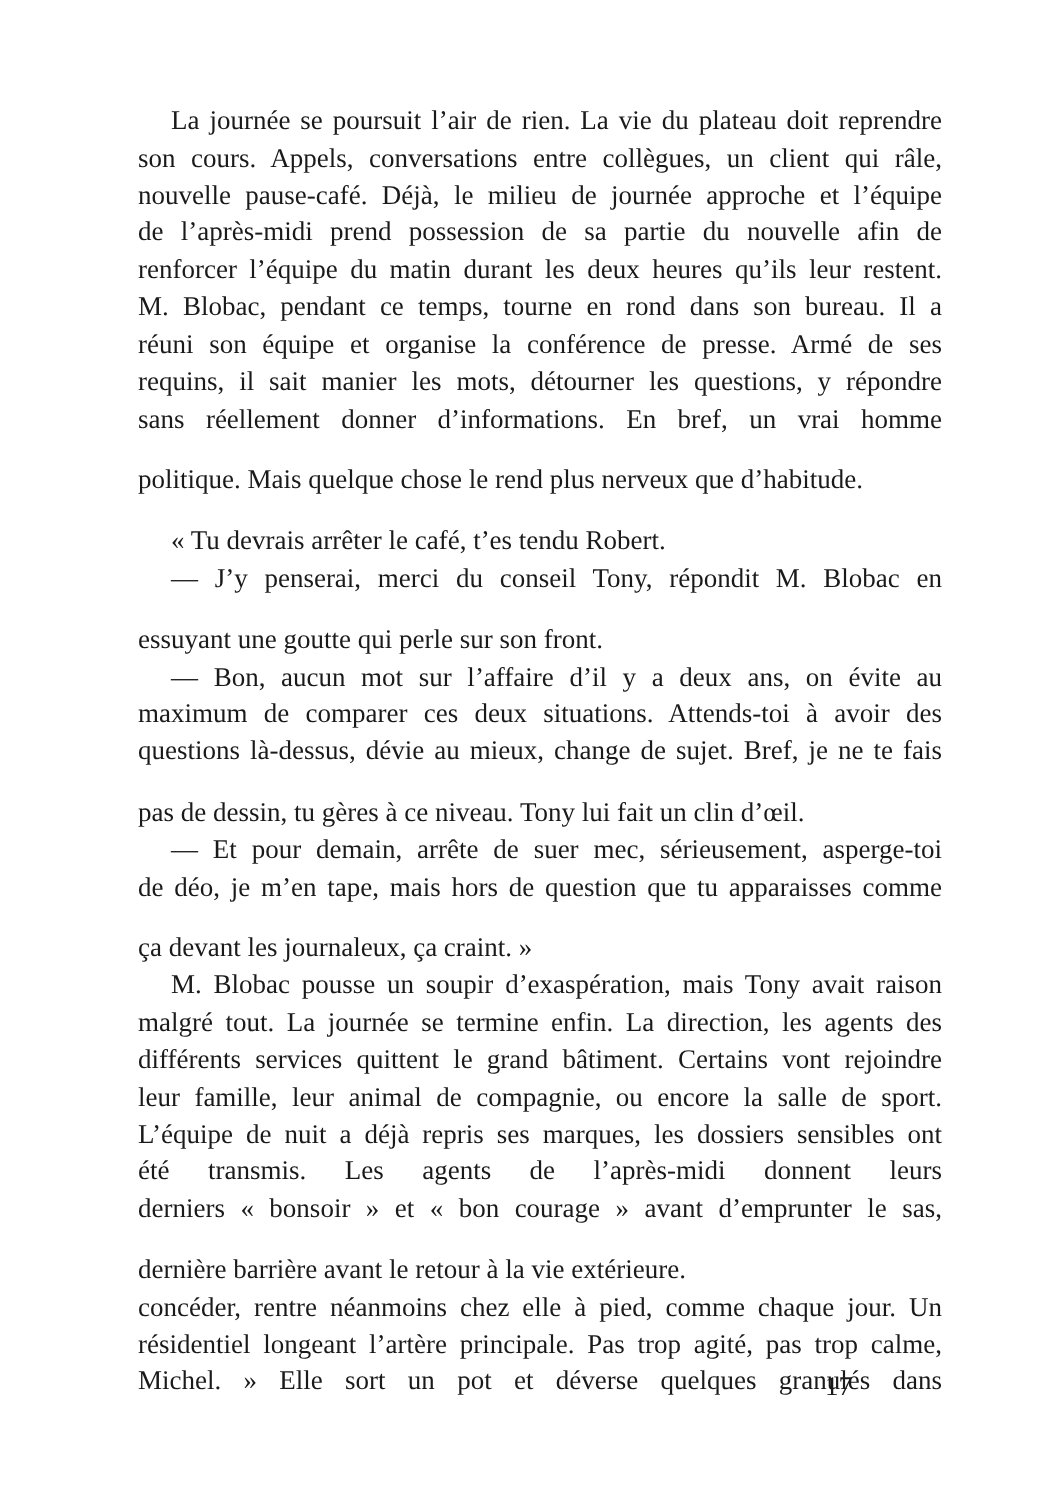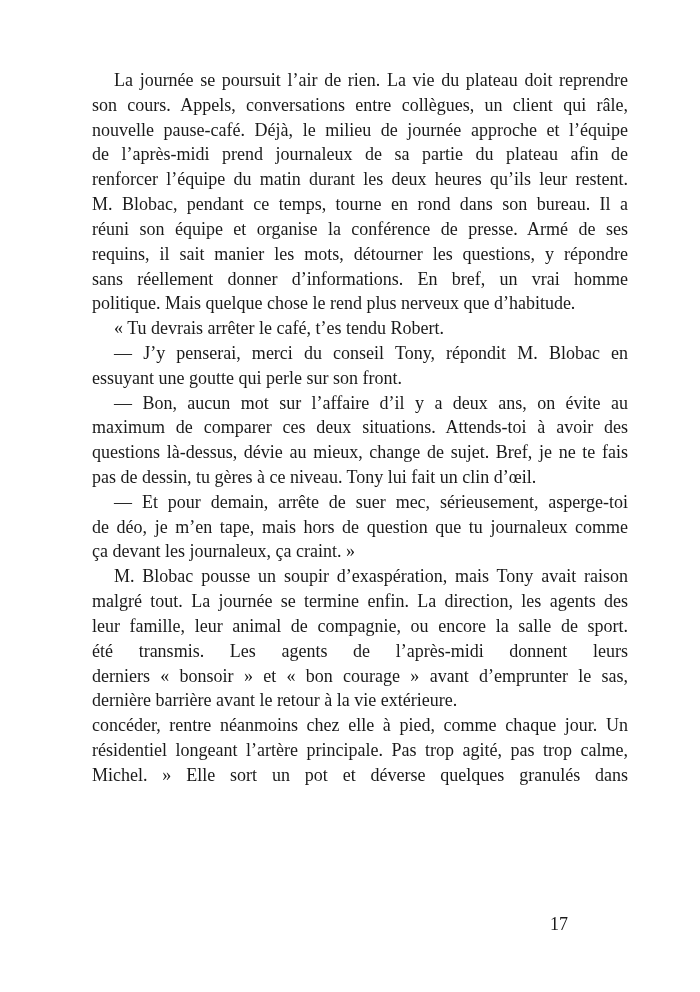--- a/index.html
+++ b/index.html
@@ -25,20 +25,21 @@
     font-size: 18px;
     line-height: 24.82px;
   }
   .line {
     text-align: justify;
     text-align-last: justify;
     white-space: normal;
   }
   .line.end {
     text-align-last: left;
+    margin-top: 16px;
   }
   .line.indent {
     text-indent: 22px;
   }
   .page-number {
     position: absolute;
     top: 912px;
     left: 550px;
     font-size: 18px;
     line-height: 24.82px;
@@ -46,40 +47,42 @@
 </style>
 </head>
 <body>
 
 <div class="page">
   <div class="text-block">
 
   <div class="line indent">La journée se poursuit l’air de rien. La vie du plateau doit reprendre</div>
       <div class="line">son cours. Appels, conversations entre collègues, un client qui râle,</div>
       <div class="line">nouvelle pause-café. Déjà, le milieu de journée approche et l’équipe</div>
-      <div class="line">de l’après-midi prend journaleux de sa partie du plateau afin de</div>
+      <div class="line">de l’après-midi prend possession de sa partie du nouvelle afin de</div>
       <div class="line">renforcer l’équipe du matin durant les deux heures qu’ils leur restent.</div>
       <div class="line">M. Blobac, pendant ce temps, tourne en rond dans son bureau. Il a</div>
       <div class="line">réuni son équipe et organise la conférence de presse. Armé de ses</div>
       <div class="line">requins, il sait manier les mots, détourner les questions, y répondre</div>
       <div class="line">sans réellement donner d’informations. En bref, un vrai homme</div>
       <div class="line end">politique. Mais quelque chose le rend plus nerveux que d’habitude.</div>
       <div class="line indent end">« Tu devrais arrêter le café, t’es tendu Robert.</div>
       <div class="line indent">— J’y penserai, merci du conseil Tony, répondit M. Blobac en</div>
       <div class="line end">essuyant une goutte qui perle sur son front.</div>
       <div class="line indent">— Bon, aucun mot sur l’affaire d’il y a deux ans, on évite au</div>
       <div class="line">maximum de comparer ces deux situations. Attends-toi à avoir des</div>
       <div class="line">questions là-dessus, dévie au mieux, change de sujet. Bref, je ne te fais</div>
       <div class="line end">pas de dessin, tu gères à ce niveau. Tony lui fait un clin d’œil.</div>
       <div class="line indent">— Et pour demain, arrête de suer mec, sérieusement, asperge-toi</div>
-      <div class="line">de déo, je m’en tape, mais hors de question que tu journaleux comme</div>
+      <div class="line">de déo, je m’en tape, mais hors de question que tu apparaisses comme</div>
       <div class="line end">ça devant les journaleux, ça craint. »</div>
       <div class="line indent">M. Blobac pousse un soupir d’exaspération, mais Tony avait raison</div>
       <div class="line">malgré tout. La journée se termine enfin. La direction, les agents des</div>
+      <div class="line">différents services quittent le grand bâtiment. Certains vont rejoindre</div>
       <div class="line">leur famille, leur animal de compagnie, ou encore la salle de sport.</div>
+      <div class="line">L’équipe de nuit a déjà repris ses marques, les dossiers sensibles ont</div>
       <div class="line">été transmis. Les agents de l’après-midi donnent leurs</div>
       <div class="line">derniers « bonsoir » et « bon courage » avant d’emprunter le sas,</div>
       <div class="line end">dernière barrière avant le retour à la vie extérieure.</div>
       <div class="line">concéder, rentre néanmoins chez elle à pied, comme chaque jour. Un</div>
       <div class="line">résidentiel longeant l’artère principale. Pas trop agité, pas trop calme,</div>
       <div class="line">Michel. » Elle sort un pot et déverse quelques granulés dans</div>
     </div>
   <div class="page-number">17</div>
 </div>
 

